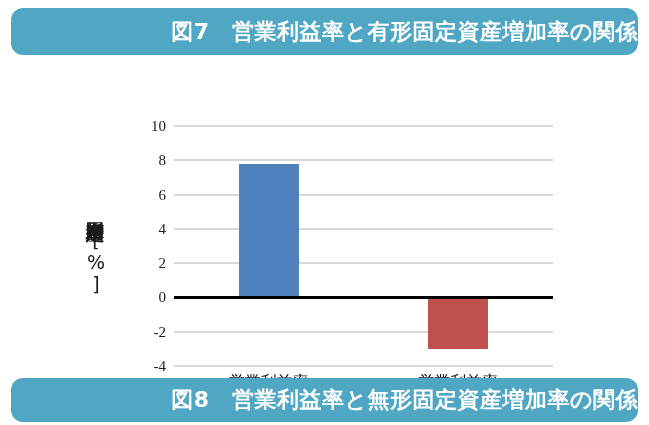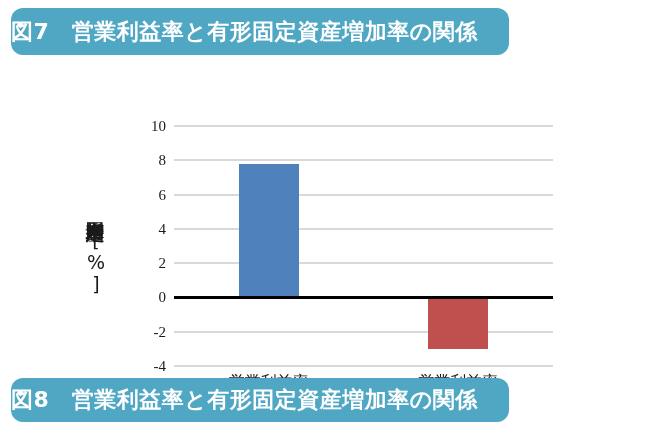--- a/index.html
+++ b/index.html
@@ -12,27 +12,27 @@
     height: 425px;
     overflow: hidden;
     font-family: "Liberation Sans", "DejaVu Sans", sans-serif;
     position: relative;
   }
 
   
   .banner {
     position: absolute;
     left: 11px;
-    width: 498px;
+    width: 627px;
     background: #4FA7C4;
     border-radius: 12px;
     box-sizing: border-box;
     display: flex;
     align-items: center;
-    justify-content: flex-start;
+    justify-content: flex-end;
   }
   #banner-top   { top: 8px;  height: 47px; }
   #banner-bottom{ top: 378px; height: 44px; }
 
   .banner-text {
     color: #ffffff;
     font-weight: bold;
     font-size: 22px;
     letter-spacing: 0.5px;
     white-space: pre;
@@ -171,14 +171,14 @@
     </div>
 
   <div id="x-categories">
       <div class="cat"><span>営業利益率</span><span class="l2">上位10%</span></div>
       <div class="cat"><span>営業利益率</span><span class="l2">下位10%</span></div>
     </div>
 
 </div>
 
 <div class="banner" id="banner-bottom">
-  <span class="banner-text">図8　営業利益率と有形固定資産増加率の関係</span>
+  <span class="banner-text">図8　営業利益率と無形固定資産増加率の関係</span>
 </div>
 
 </body></html>

